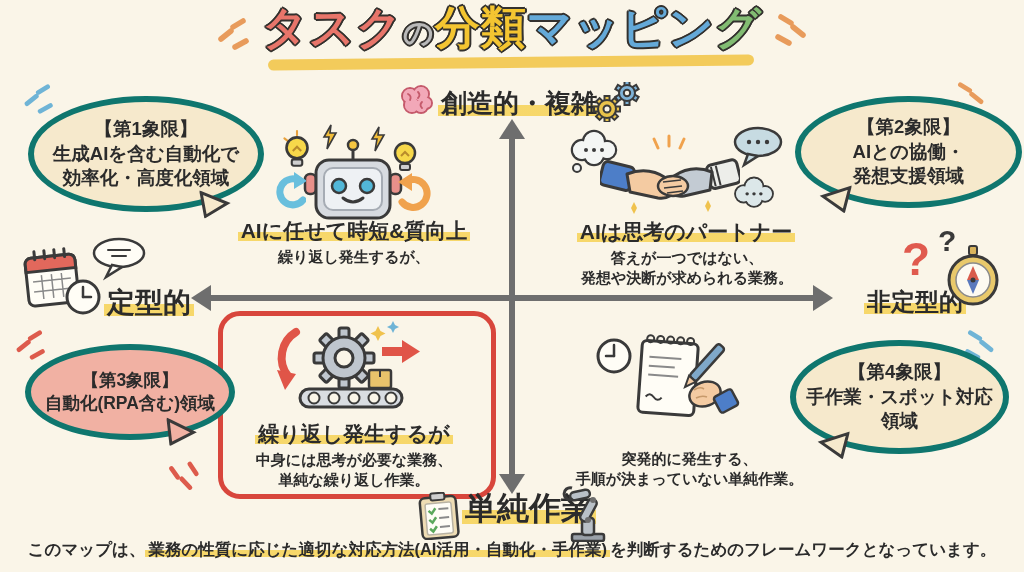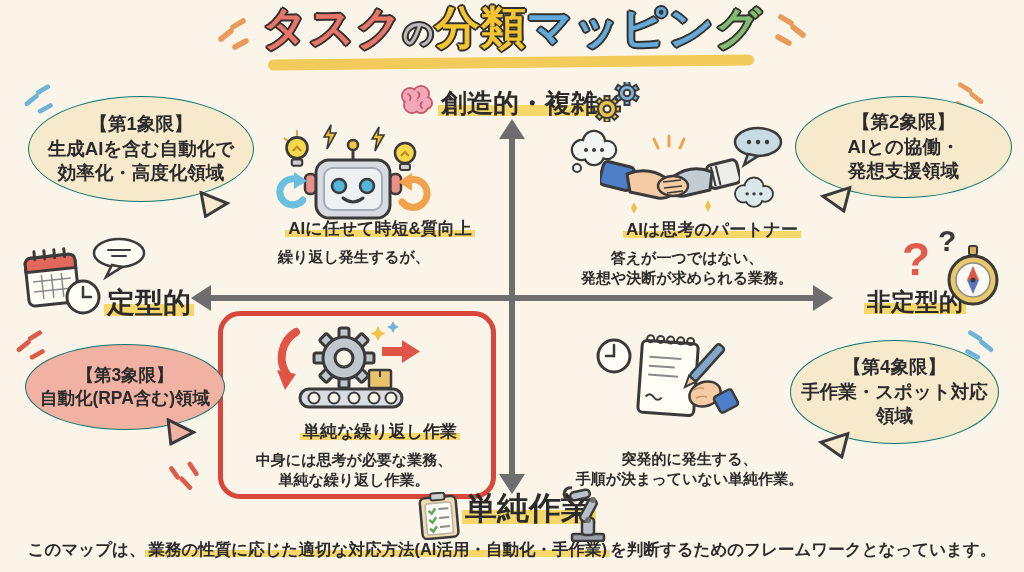--- a/index.html
+++ b/index.html
@@ -19,24 +19,24 @@
   .v-axis{position:absolute;left:509px;top:136px;width:6px;height:342px;background:#6E6E6E;border-radius:3px;z-index:1;}
   .h-axis{position:absolute;left:208px;top:295px;width:608px;height:6px;background:#6E6E6E;border-radius:3px;z-index:1;}
   .arr{position:absolute;width:0;height:0;z-index:1;}
   .arr-up{left:499px;top:119px;border-left:13px solid transparent;border-right:13px solid transparent;border-bottom:20px solid #6E6E6E;}
   .arr-down{left:499px;top:474px;border-left:13px solid transparent;border-right:13px solid transparent;border-top:20px solid #6E6E6E;}
   .arr-left{left:191px;top:285px;border-top:13px solid transparent;border-bottom:13px solid transparent;border-right:20px solid #6E6E6E;}
   .arr-right{left:813px;top:285px;border-top:13px solid transparent;border-bottom:13px solid transparent;border-left:20px solid #6E6E6E;}
   
   .axis-label{position:absolute;font-weight:800;white-space:nowrap;z-index:3;}
   .hl{background:linear-gradient(180deg,rgba(0,0,0,0) 56%,rgba(246,210,84,.85) 56%,rgba(246,210,84,.85) 95%,rgba(0,0,0,0) 95%);padding:0 3px;text-align:center;}
-  .qheading{position:absolute;font-weight:800;font-size:17px;text-align:center;white-space:nowrap;z-index:3;margin-left:26px;}
+  .qheading{position:absolute;font-weight:800;font-size:21px;text-align:center;white-space:nowrap;z-index:3;}
   .qtext{position:absolute;font-weight:700;font-size:15px;text-align:center;line-height:1.3;z-index:3;}
   
-  .bubble{position:absolute;border:1px solid #0f766e;border-radius:50%;background:#F6E9CC;
+  .bubble{position:absolute;border:6px solid #0f766e;border-radius:50%;background:#F6E9CC;
           display:flex;flex-direction:column;align-items:center;justify-content:center;
           text-align:center;font-weight:800;font-size:18.5px;line-height:1.32;z-index:4;}
   .bubble.pink{background:#F1B1A3;font-size:17.5px;}
   .tailsvg{position:absolute;z-index:4;}
   
   .redbox{position:absolute;left:218px;top:311px;width:268px;height:178px;border:5px solid #D8463C;
           border-radius:22px;z-index:2;}
   
   .footer{position:absolute;left:0;top:539px;width:100%;text-align:center;font-weight:800;font-size:16.5px;z-index:3;}
   .icon{position:absolute;z-index:3;}
@@ -373,21 +373,21 @@
         <circle cx="62" cy="78" r="5.5"></circle>
         <circle cx="82" cy="78" r="5.5"></circle>
         <circle cx="102" cy="78" r="5.5"></circle>
         <circle cx="119" cy="78" r="5.5"></circle>
       </g>
     <rect x="110" y="27" width="20" height="9" fill="#E05548"></rect>
     <polygon points="130,20 148,31.5 130,43" fill="#E05548"></polygon>
     <path d="M106 6 l2.5 5 5 2.5 -5 2.5 -2.5 5 -2.5 -5 -5 -2.5 5 -2.5 z" fill="#F0C24D"></path>
     <path d="M121 1 l2 4 4 2 -4 2 -2 4 -2 -4 -4 -2 4 -2 z" fill="#6FB4D6"></path>
   </svg>
-  <div class="qheading" style="left:234px;top:420px;width:240px;"><span class="hl">単純な繰り返し作業</span></div>
+  <div class="qheading" style="left:234px;top:420px;width:240px;"><span class="hl">繰り返し発生するが</span></div>
   <div class="qtext" style="left:228px;top:450px;width:252px;">
     <div>中身には思考が必要な業務、</div>
     <div>単純な繰り返し作業。</div>
   </div>
 
   <svg class="icon" style="left:592px;top:332px;" width="148" height="90" viewBox="0 0 148 90">
     <circle cx="22" cy="24" r="16" fill="#FFFDF6" stroke="#3A3A3A" stroke-width="3"></circle>
     <g stroke="#3A3A3A" stroke-width="2.5" stroke-linecap="round">
         <line x1="22" y1="24" x2="22" y2="13"></line>
         <line x1="22" y1="24" x2="14" y2="24"></line>

